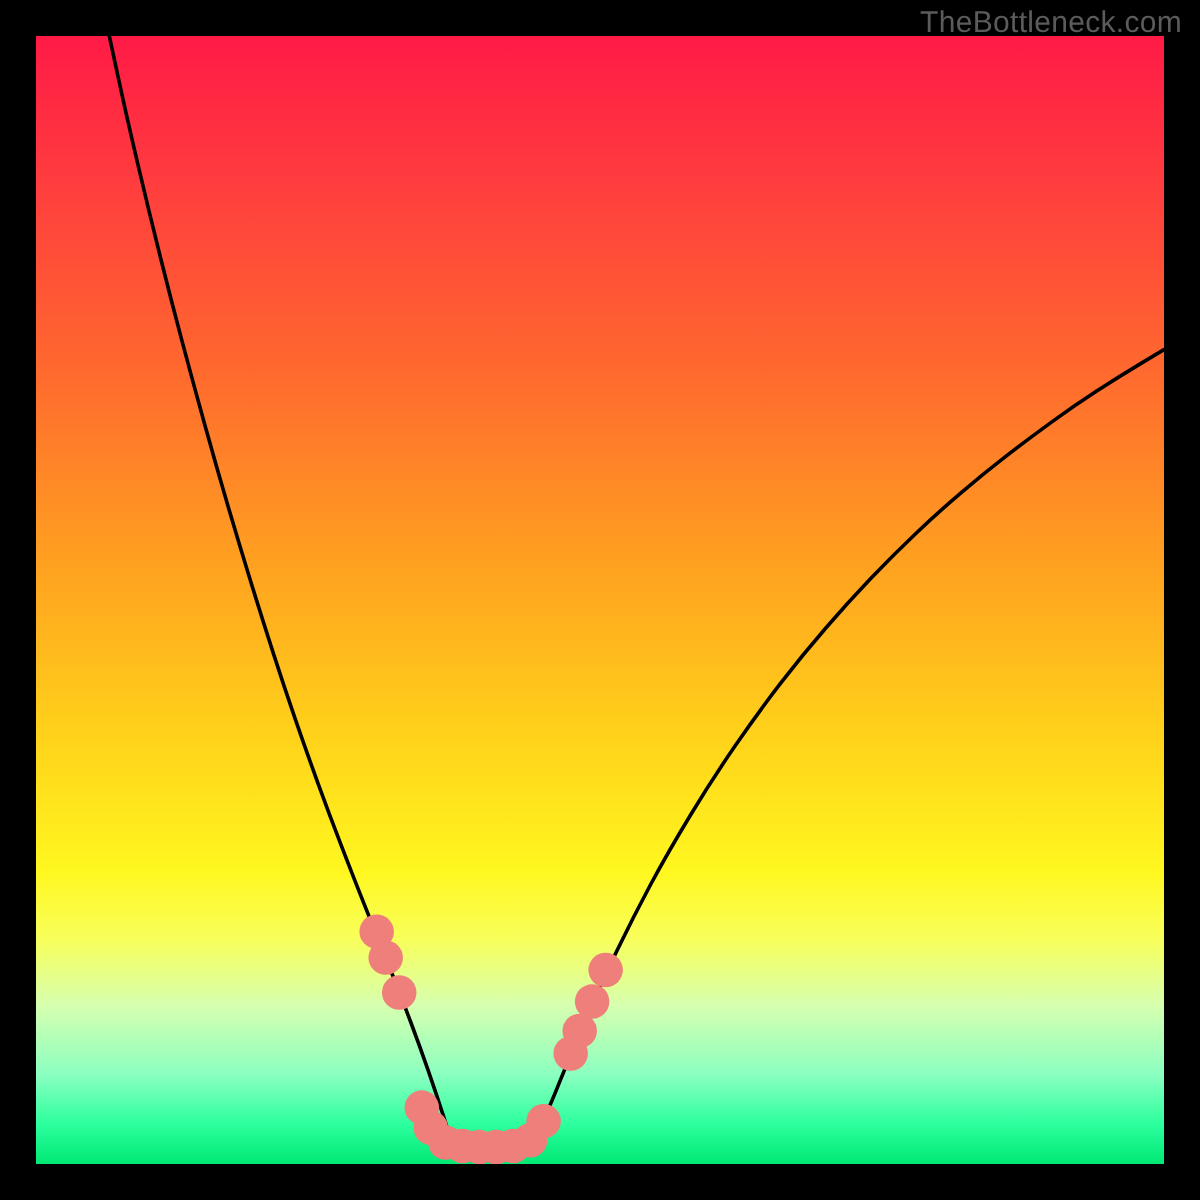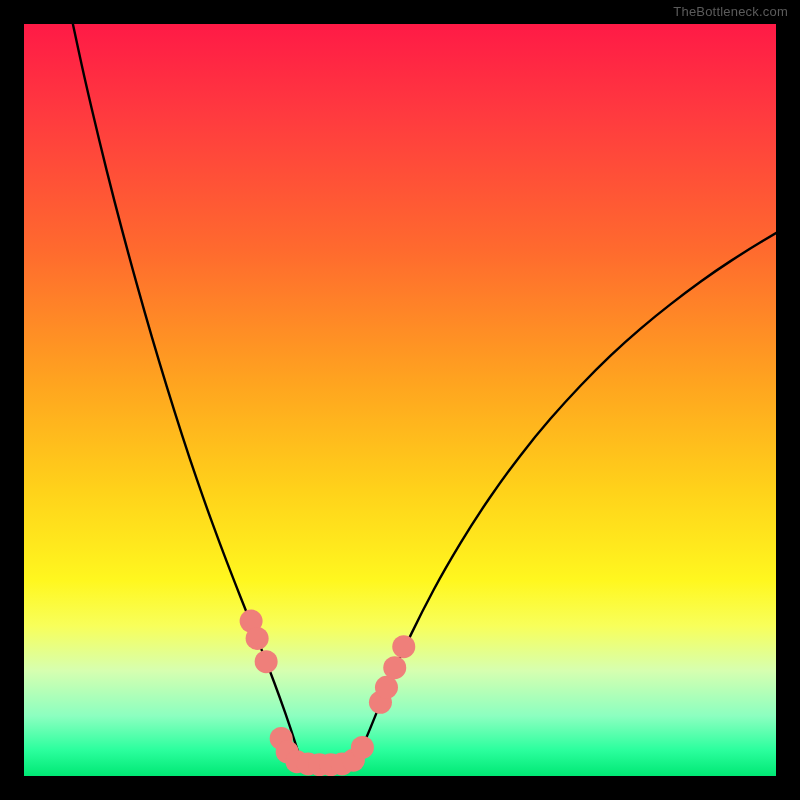--- a/index.html
+++ b/index.html
@@ -24,21 +24,21 @@
   }
   .curves {
     position: absolute;
     inset: 0;
   }
   .watermark {
     position: absolute;
     top: 4px;
     right: 12px;
     font-family: Arial, Helvetica, sans-serif;
-    font-size: 13px;
+    font-size: 20px;
     font-weight: 500;
     color: #5b5b5b;
     letter-spacing: 0.2px;
   }
 </style>
 </head>
 <body>
 
 <div class="frame">
 

